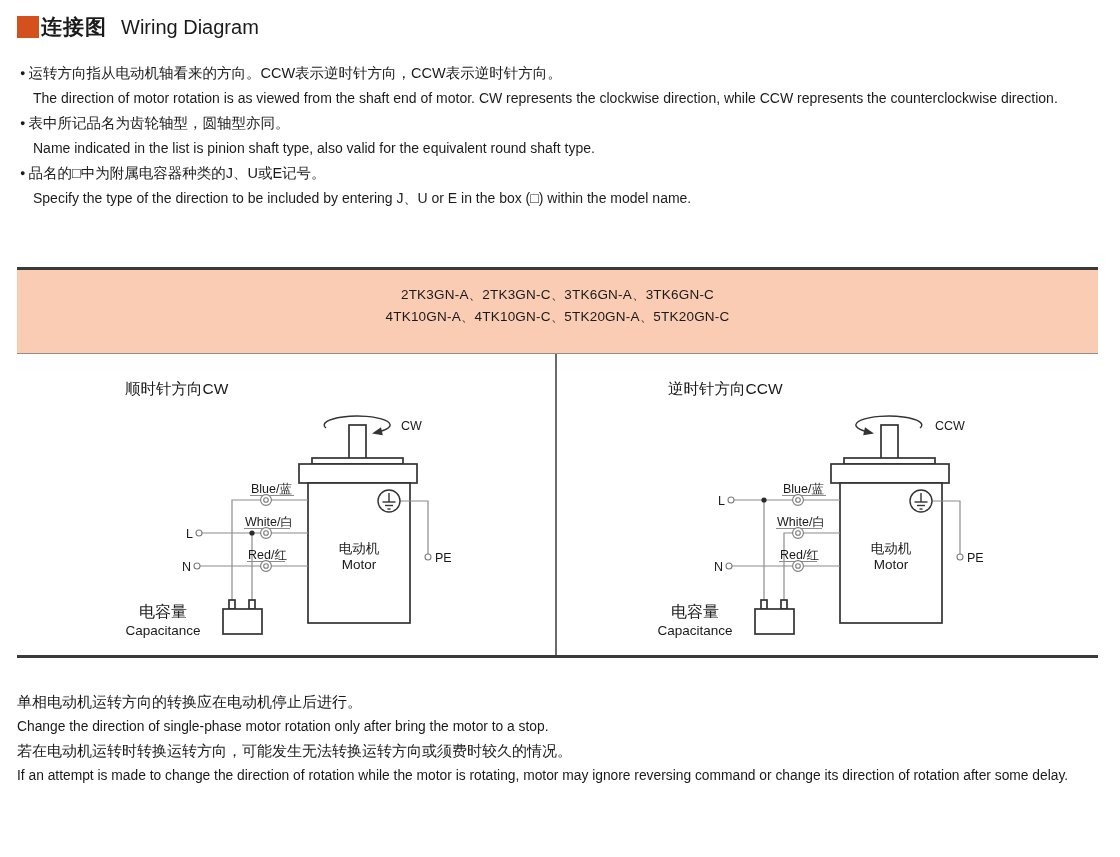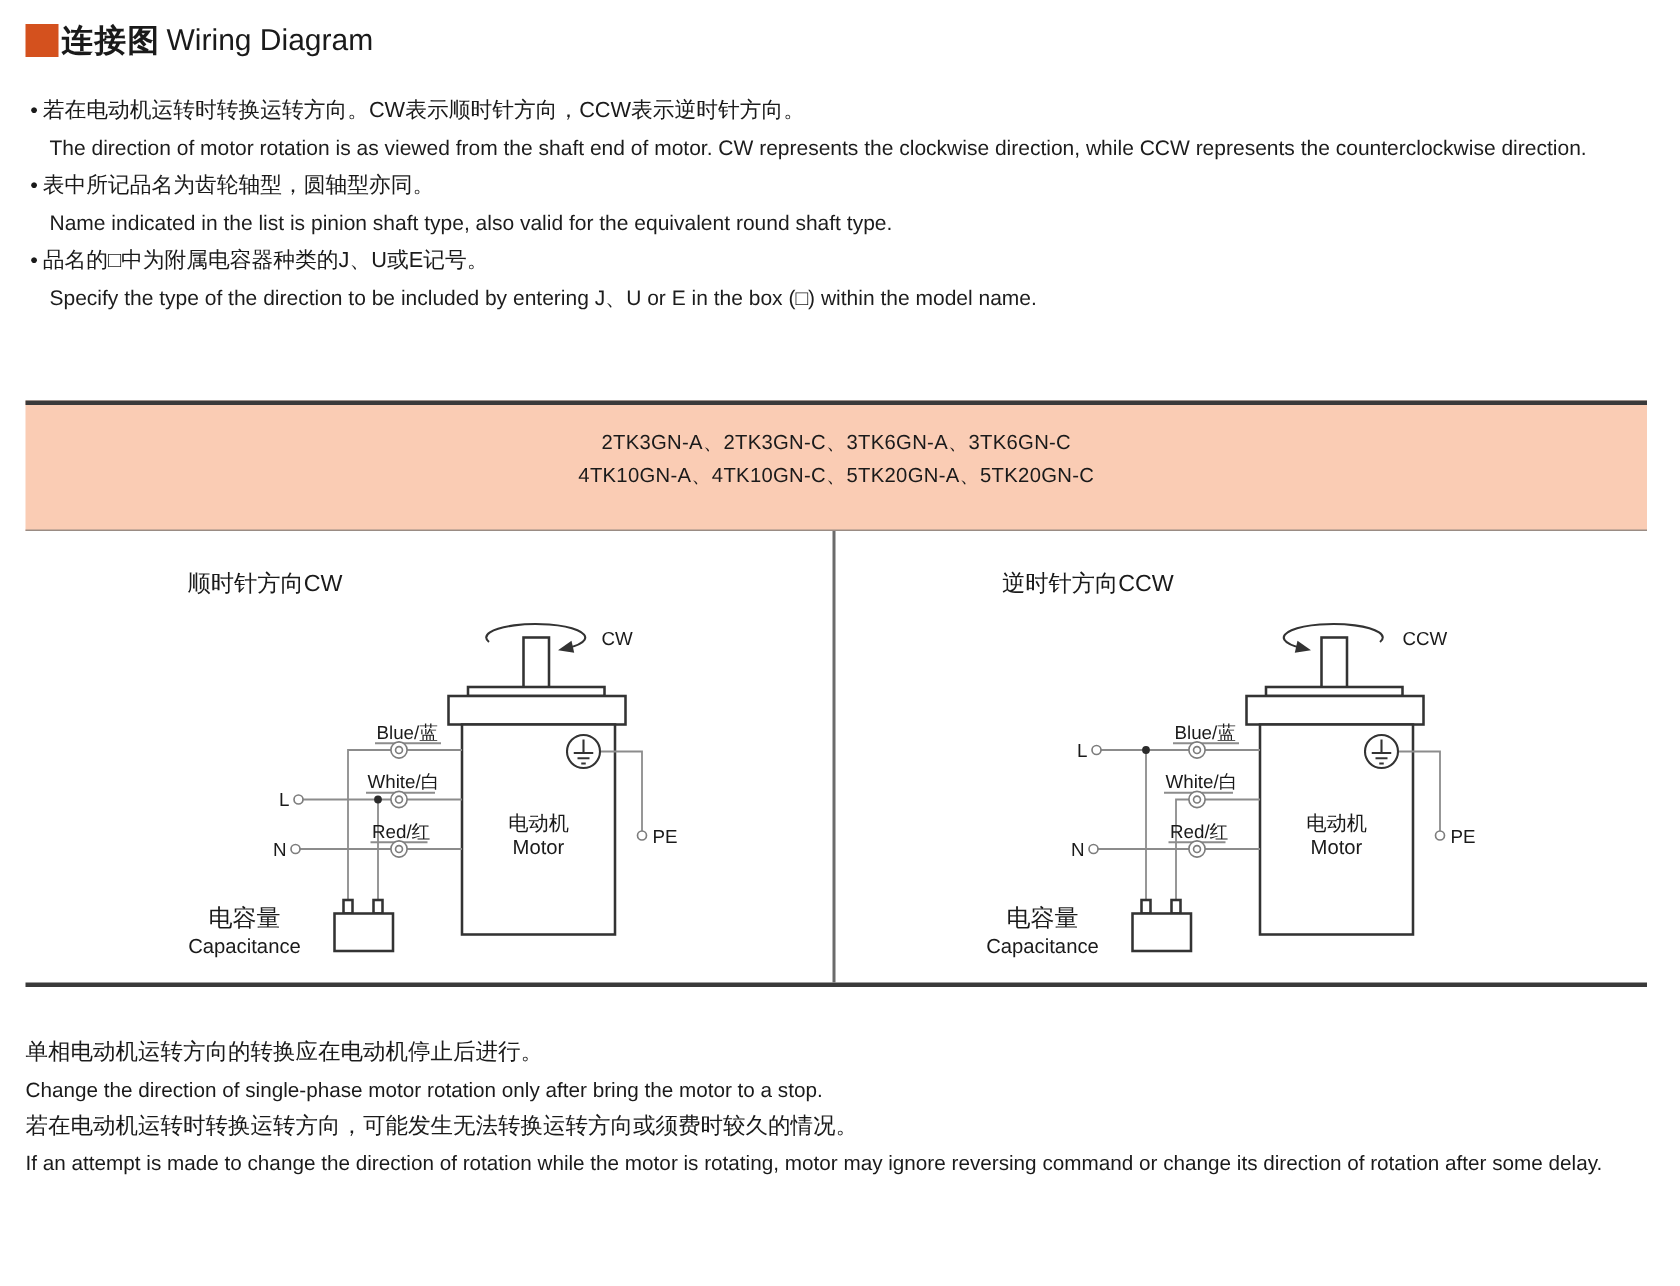--- a/index.html
+++ b/index.html
@@ -7,21 +7,21 @@
     width:1120px;height:857px;position:relative;overflow:hidden;
     font-family:"Liberation Sans","DejaVu Sans",sans-serif;
     color:#1a1a1a;
   }
   .abs{position:absolute;}
 
   
   .title-row{left:17px;top:13px;display:flex;align-items:center;gap:2px;}
   .title-square{width:22px;height:22px;background:var(--accent-orange,#D4511E);display:inline-block;}
   .title-cn{font-size:21px;font-weight:bold;letter-spacing:1px;}
-  .title-en{font-size:20px;margin-left:2px;}
+  .title-en{font-size:20px;margin-left:12px;}
 
   
   .bullets{left:20px;top:61px;width:1085px;}
   .b-line{height:25px;line-height:25px;white-space:nowrap;}
   .b-cn{font-size:14.5px;}
   .b-cn .dot{font-size:9px;vertical-align:2px;margin-right:3px;}
   .b-en{font-size:14px;padding-left:13px;color:#1c1c1c;}
 
   
   .banner{
@@ -65,21 +65,21 @@
 </head>
 <body>
 
 <header class="abs title-row">
   <span class="title-square"></span>
   <span class="title-cn">连接图</span>
   <span class="title-en">Wiring Diagram</span>
 </header>
 
 <section class="abs bullets">
-  <div class="b-line b-cn"><span class="dot">●</span><span>若在电动机运转时转换运转方向。CW表示顺时针方向，CCW表示逆时针方向。</span></div>
+  <div class="b-line b-cn"><span class="dot">●</span><span>运转方向指从电动机轴看来的方向。CCW表示逆时针方向，CCW表示逆时针方向。</span></div>
   <div class="b-line b-en">The direction of motor rotation is as viewed from the shaft end of motor. CW represents the clockwise direction, while CCW represents the counterclockwise direction.</div>
   <div class="b-line b-cn"><span class="dot">●</span><span>表中所记品名为齿轮轴型，圆轴型亦同。</span></div>
   <div class="b-line b-en">Name indicated in the list is pinion shaft type, also valid for the equivalent round shaft type.</div>
   <div class="b-line b-cn"><span class="dot">●</span><span>品名的□中为附属电容器种类的J、U或E记号。</span></div>
   <div class="b-line b-en">Specify the type of the direction to be included by entering J、U or E in the box (□) within the model name.</div>
 </section>
 
 <div class="abs banner">
   <div>2TK3GN-A、2TK3GN-C、3TK6GN-A、3TK6GN-C</div>
   <div>4TK10GN-A、4TK10GN-C、5TK20GN-A、5TK20GN-C</div>

